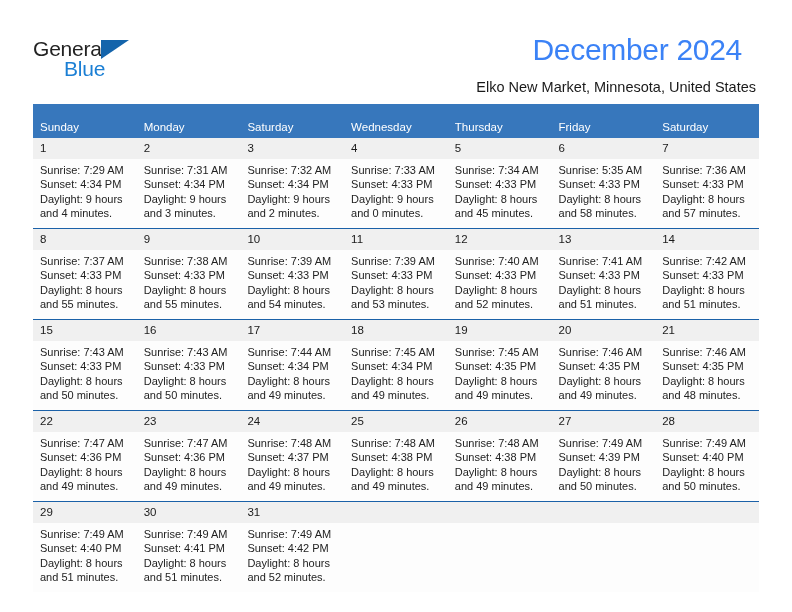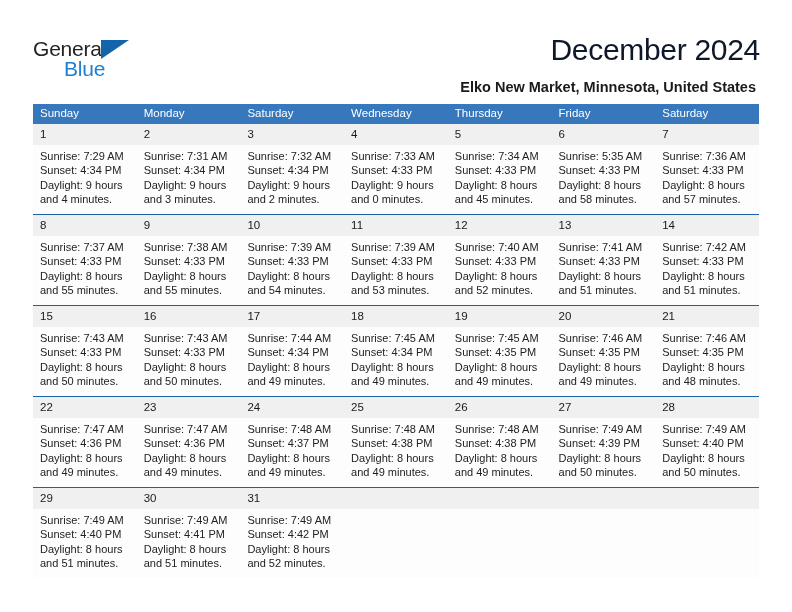--- a/index.html
+++ b/index.html
@@ -60,35 +60,35 @@
     left: 68px;
     top: 3px;
     width: 0;
     height: 0;
     border-left: 28px solid #1464ab;
     border-bottom: 19px solid transparent;
   }
 
   .title {
     position: absolute;
-    right: 32px;
+    right: 50px;
     top: 33px;
     font-size: 30px;
     font-weight: normal;
-    color: #0f172a;
+    color: #3b82f6;
     letter-spacing: -0.3px;
     text-align: right;
     white-space: nowrap;
   }
   .subtitle {
     position: absolute;
     right: 36px;
     top: 79px;
     font-size: 14.5px;
-    font-weight: bold;
+    font-weight: normal;
     color: #1a1a1a;
     text-align: right;
     white-space: nowrap;
   }
 
   
   .calendar {
     position: absolute;
     left: 33px;
     top: 104px;
@@ -100,21 +100,21 @@
     width: 726px;
   }
   table.cal col { width: 103.71px; }
 
   thead th {
     background: #3777bc;
     color: #ffffff;
     font-size: 11.5px;
     font-weight: normal;
     text-align: left;
-    padding: 3px 0 5px 7px;
+    padding: 17px 0 5px 7px;
     height: 11px;
     border: 0;
   }
 
   td.day {
     vertical-align: top;
     padding: 0;
     border: 0;
     height: 90px;
     border-top: 1.6px solid #1b61a8;

